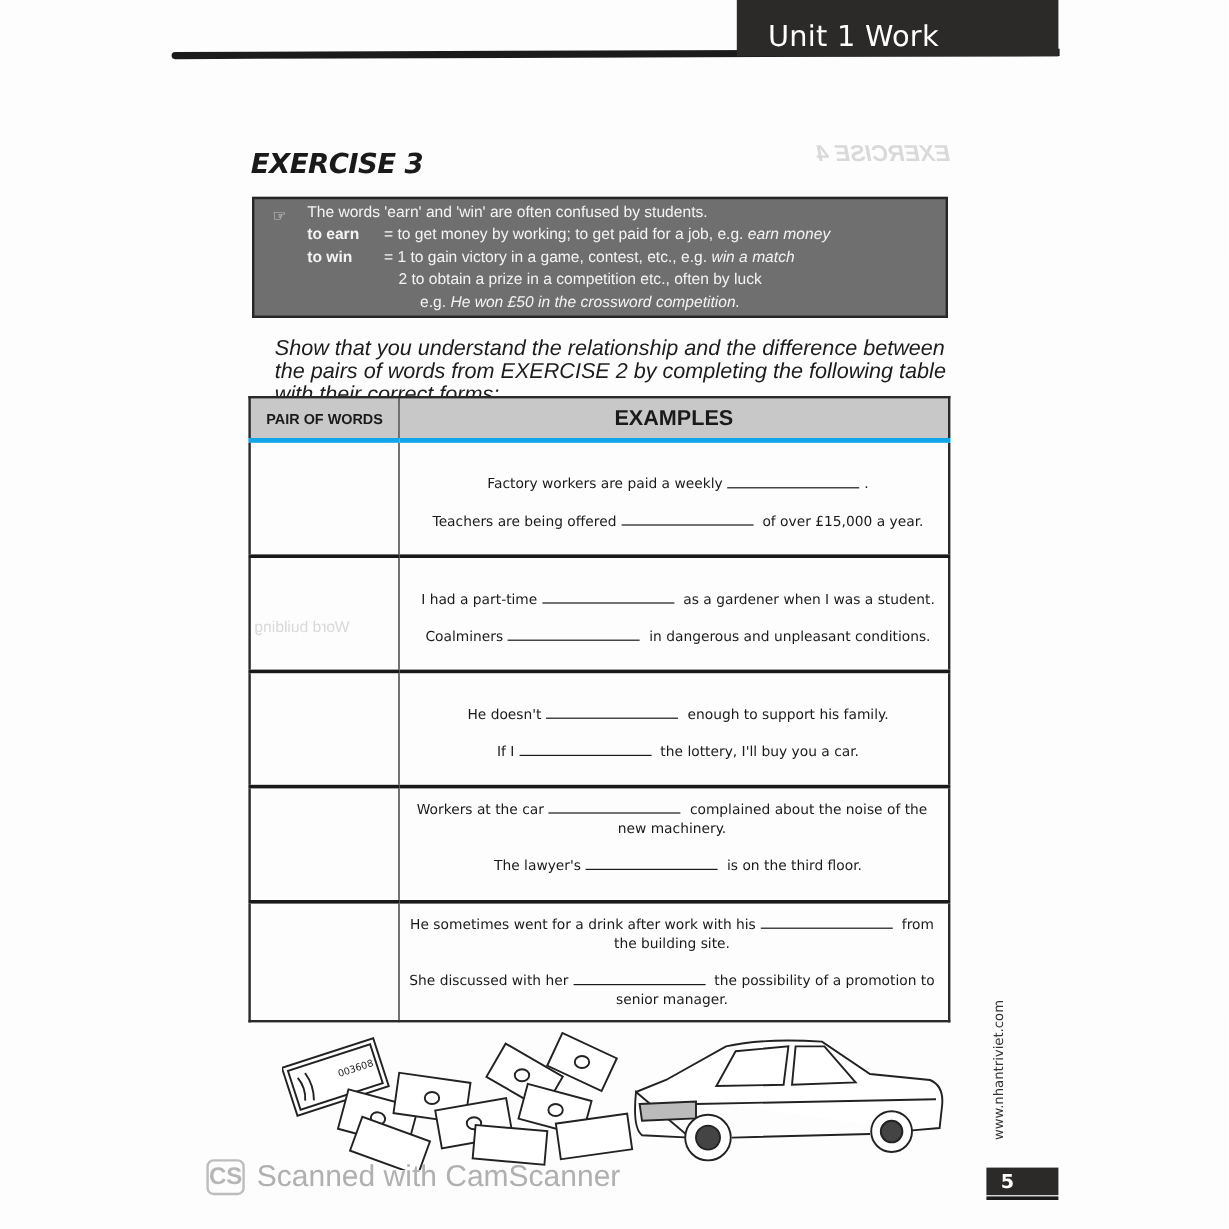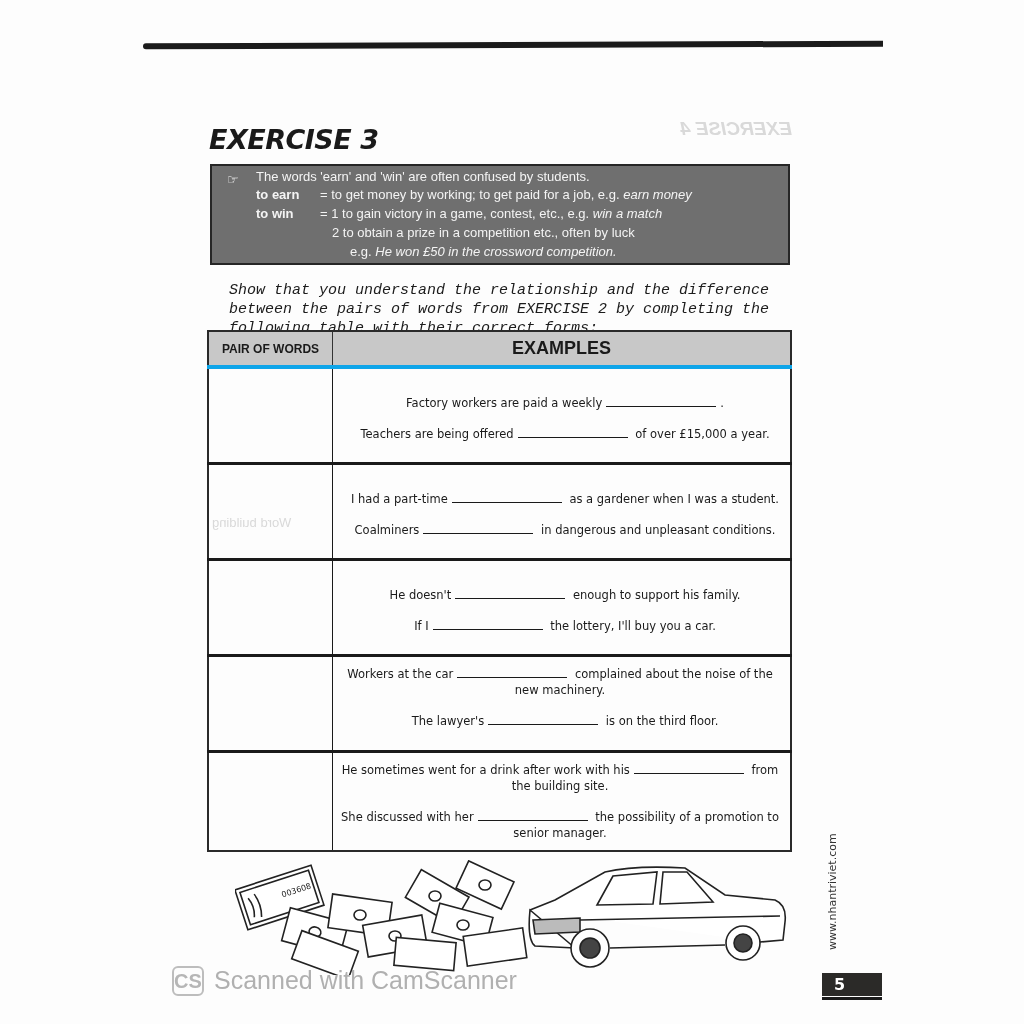--- a/index.html
+++ b/index.html
@@ -1,27 +1,27 @@
 <!DOCTYPE html>
 <html><head>
 <meta charset="utf-8">
 <style>
   html,body{margin:0;padding:0;}
   body{width:1024px;height:1024px;background:#ffffff;position:relative;overflow:hidden;font-family:"Liberation Sans",sans-serif;color:#1a1a1a;}
   .page{position:absolute;left:0;top:0;width:1024px;height:1024px;background:#fdfdfd;}
   .unit-tab{position:absolute;left:614px;top:0;width:268px;height:47px;background:#2b2a28;color:#fff;}
   .unit-tab span{position:absolute;left:26px;top:16px;font-size:24px;font-family:"DejaVu Sans",sans-serif;letter-spacing:0.2px;}
   .top-rule{position:absolute;left:143px;top:42px;width:740px;height:6px;background:#1b1b1b;border-radius:4px 0 0 4px;transform:skewY(-0.2deg);}
-  .ex-title{position:absolute;left:209px;top:124px;font-size:27px;font-weight:bold;font-style:italic;font-family:"DejaVu Sans",sans-serif;letter-spacing:-0.5px;font-variant:small-caps;}
+  .ex-title{position:absolute;left:209px;top:124px;font-size:23px;font-weight:bold;font-style:italic;font-family:"DejaVu Sans",sans-serif;letter-spacing:-0.5px;font-variant:small-caps;}
   .note-box{position:absolute;left:210px;top:164px;width:580px;height:101px;background:#6f6f6f;border:2px solid #262626;box-sizing:border-box;color:#f4f4f4;font-size:13px;}
   .note-box .ln{position:absolute;white-space:nowrap;}
   .note-box .b{font-weight:bold;}
   .note-box .i{font-style:italic;}
   .hand-icon{position:absolute;left:15px;top:6px;font-size:13px;}
-  .instructions{position:absolute;left:229px;top:281px;width:560px;font-family:Liberation Mono, monospace;font-style:italic;font-size:15px;line-height:19px;color:#1c1c1c;}
+  .instructions{position:absolute;left:229px;top:281px;width:560px;font-family:Liberation Sans, sans-serif;font-style:italic;font-size:18px;line-height:19px;color:#1c1c1c;}
   table.ex-table{position:absolute;left:207px;top:330px;width:585px;border-collapse:collapse;border:2px solid #2a2a2a;text-align:center;}
   .ex-table th{background:#c8c8c8;height:33px;border-right:1px solid #333;padding:0;}
   .ex-table th.c1{width:123px;font-size:12px;font-weight:bold;}
   .ex-table th.c2{font-size:18px;font-weight:bold;}
   .ex-table td{border-top:3px solid #1a1a1a;vertical-align:top;padding:0;}
   .ex-table td.c1{border-right:1.5px solid #1a1a1a;width:123px;}
   .ex-table td.c2{font-family:"DejaVu Sans",sans-serif;font-size:11.5px;color:#1a1a1a;}
   .ex-table tr.r1 td{border-top:4px solid #0ea5e9;}
   .sent{position:relative;padding-left:7px;line-height:16px;}
   .blank{display:inline-block;border-bottom:1px solid #1a1a1a;width:110px;height:9px;margin:0 4px;vertical-align:baseline;}
@@ -36,20 +36,23 @@
 </style>
 </head>
 <body>
 
 <div class="page">
 
   <div class="ghost" style="left:680px;top:118px;font-size:19px;font-weight:bold;font-style:italic;transform:scaleX(-1);">EXERCISE 4</div>
   <div class="ghost" style="left:212px;top:515px;transform:scaleX(-1);">Word building</div>
 
   <div class="top-rule"></div>
+  <div class="unit-tab">
+    <span>Unit 1 Work</span>
+  </div>
 
   <div class="ex-title">EXERCISE 3</div>
 
   <div class="note-box">
     <span class="hand-icon">☞</span>
     <span class="ln" style="left:44px;top:3px;">The words 'earn' and 'win' are often confused by students.</span>
 
     <span class="ln b" style="left:44px;top:21px;">to earn</span>
     <span class="ln" style="left:108px;top:21px;"><span>= to get money by working; to get paid for a job, e.g.</span> <span class="i">earn money</span></span>
 

